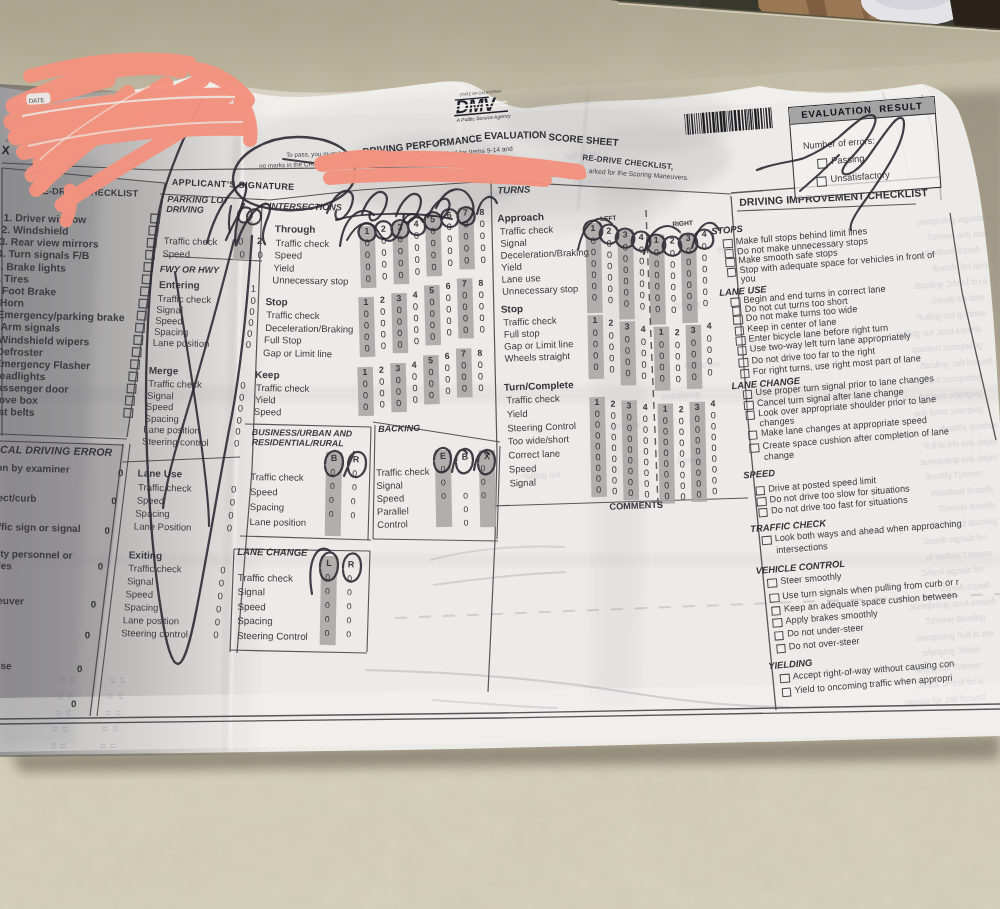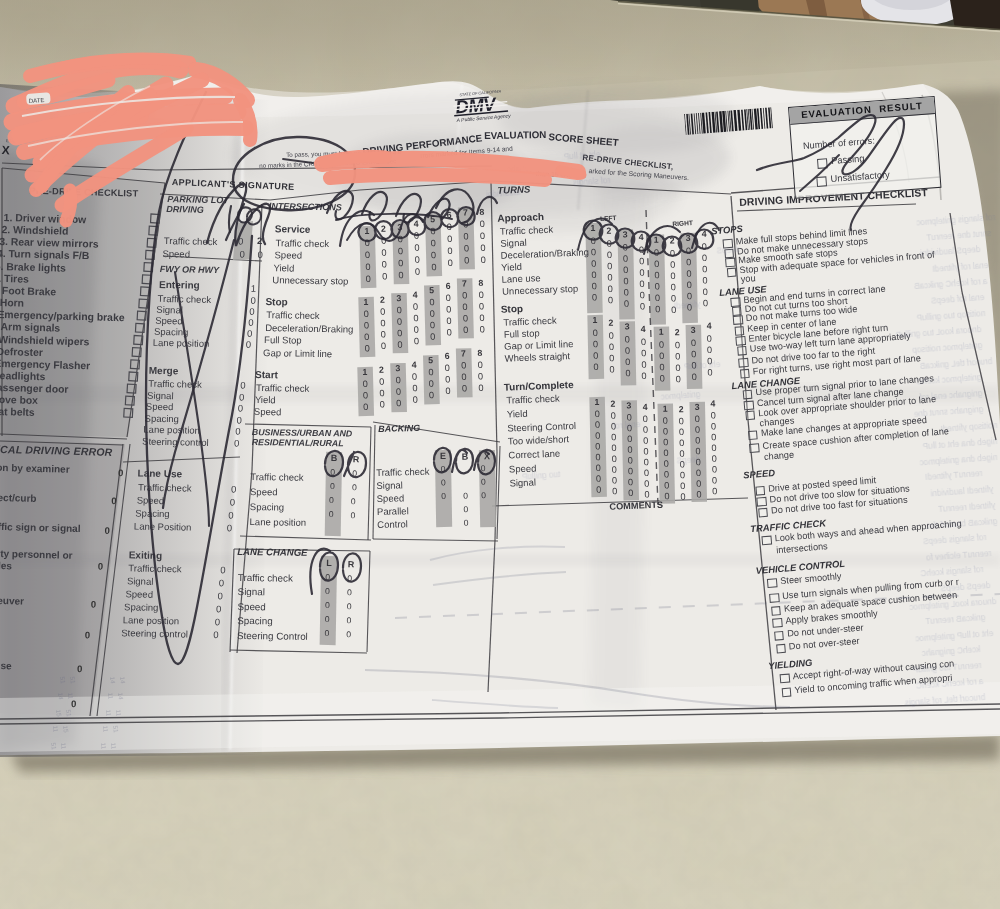--- a/index.html
+++ b/index.html
@@ -635,31 +635,31 @@
       <i class="t" style="position:absolute;left:-31.925px;top:422px;font-size:9.5px;color:#3b3b41;">Spacing</i>
       <i class="t" style="position:absolute;left:60.075px;top:422px;font-size:9.5px;color:#3b3b41;">0</i>
       <i class="t" style="position:absolute;left:-33.0625px;top:435px;font-size:9.5px;color:#3b3b41;">Lane position</i>
       <i class="t" style="position:absolute;left:58.9375px;top:435px;font-size:9.5px;color:#3b3b41;">0</i>
       <i class="t" style="position:absolute;left:-34.2px;top:448px;font-size:9.5px;color:#3b3b41;">Steering control</i>
       <i class="t" style="position:absolute;left:57.8px;top:448px;font-size:9.5px;color:#3b3b41;">0</i>
     </div>
 
 <div class="panel" style="left:263px;top:200px;width:120px;height:230px;transform:rotate(1deg);">
       <i class="t" style="position:absolute;left:5.93px;top:1px;font-size:9px;font-weight:bold;font-style:italic;color:#3b3b41;">INTERSECTIONS</i>
-      <i class="t" style="position:absolute;left:12.39px;top:23px;font-size:10px;font-weight:bold;color:#3b3b41;">Service</i>
+      <i class="t" style="position:absolute;left:12.39px;top:23px;font-size:10px;font-weight:bold;color:#3b3b41;">Through</i>
       <i class="t" style="position:absolute;left:13.41px;top:37px;font-size:9.5px;color:#3b3b41;">Traffic check</i>
       <i class="t" style="position:absolute;left:12.549px;top:49.3px;font-size:9.5px;color:#3b3b41;">Speed</i>
       <i class="t" style="position:absolute;left:11.688px;top:61.6px;font-size:9.5px;color:#3b3b41;">Yield</i>
       <i class="t" style="position:absolute;left:10.827px;top:73.9px;font-size:9.5px;color:#3b3b41;">Unnecessary stop</i>
       <i class="t" style="position:absolute;left:4.28px;top:96px;font-size:10px;font-weight:bold;color:#3b3b41;">Stop</i>
       <i class="t" style="position:absolute;left:5.37px;top:109px;font-size:9.5px;color:#3b3b41;">Traffic check</i>
       <i class="t" style="position:absolute;left:4.488px;top:121.6px;font-size:9.5px;color:#3b3b41;">Deceleration/Braking</i>
       <i class="t" style="position:absolute;left:3.606px;top:134.2px;font-size:9.5px;color:#3b3b41;">Full Stop</i>
       <i class="t" style="position:absolute;left:2.724px;top:146.8px;font-size:9.5px;color:#3b3b41;">Gap or Limit line</i>
-      <i class="t" style="position:absolute;left:-4.83px;top:169px;font-size:10px;font-weight:bold;color:#3b3b41;">Start</i>
+      <i class="t" style="position:absolute;left:-4.83px;top:169px;font-size:10px;font-weight:bold;color:#3b3b41;">Keep</i>
       <i class="t" style="position:absolute;left:-3.74px;top:182px;font-size:9.5px;color:#3b3b41;">Traffic check</i>
       <i class="t" style="position:absolute;left:-4.58px;top:194px;font-size:9.5px;color:#3b3b41;">Yield</i>
       <i class="t" style="position:absolute;left:-5.42px;top:206px;font-size:9.5px;color:#3b3b41;">Speed</i>
     </div>
 
 <div class="panel" style="left:246px;top:424px;width:130px;height:240px;transform:rotate(0.8deg);">
       <i class="t" style="position:absolute;left:6px;top:3px;font-size:8.8px;font-weight:bold;font-style:italic;color:#3b3b41;">BUSINESS/URBAN AND</i>
       <i class="t" style="position:absolute;left:6px;top:13px;font-size:8.8px;font-weight:bold;font-style:italic;color:#3b3b41;">RESIDENTIAL/RURAL</i>
       <i class="t" style="position:absolute;left:5px;top:47px;font-size:9.5px;color:#3b3b41;">Traffic check</i>
       <i class="t" style="position:absolute;left:5px;top:62px;font-size:9.5px;color:#3b3b41;">Speed</i>

